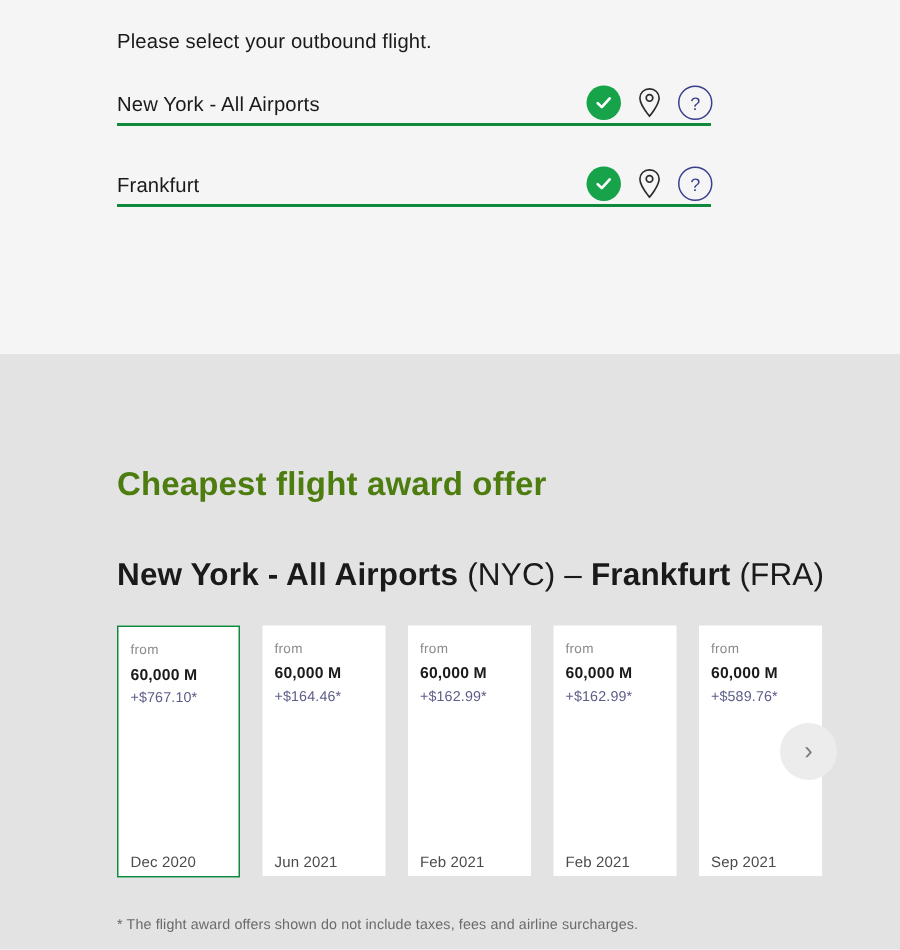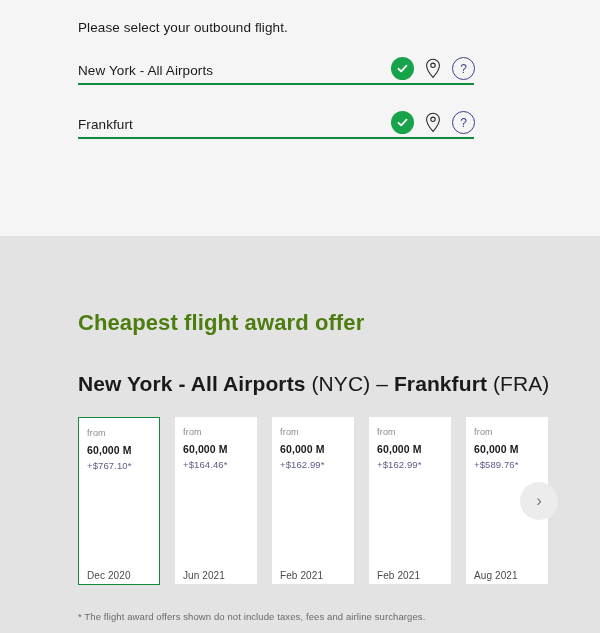--- a/index.html
+++ b/index.html
@@ -303,21 +303,21 @@
           <div class="card-from">from</div>
           <div class="card-miles">60,000 M</div>
           <div class="card-price">+$162.99*</div>
           <div class="card-date">Feb 2021</div>
         </div>
 
         <div class="offer-card">
           <div class="card-from">from</div>
           <div class="card-miles">60,000 M</div>
           <div class="card-price">+$589.76*</div>
-          <div class="card-date">Aug 2021</div>
+          <div class="card-date">Sep 2021</div>
         </div>
 
         <div class="next-arrow">›</div>
       </div>
 
       <div class="footnote">* The flight award offers shown do not include taxes, fees and airline surcharges.</div>
 
     </div>
   </section>
 

